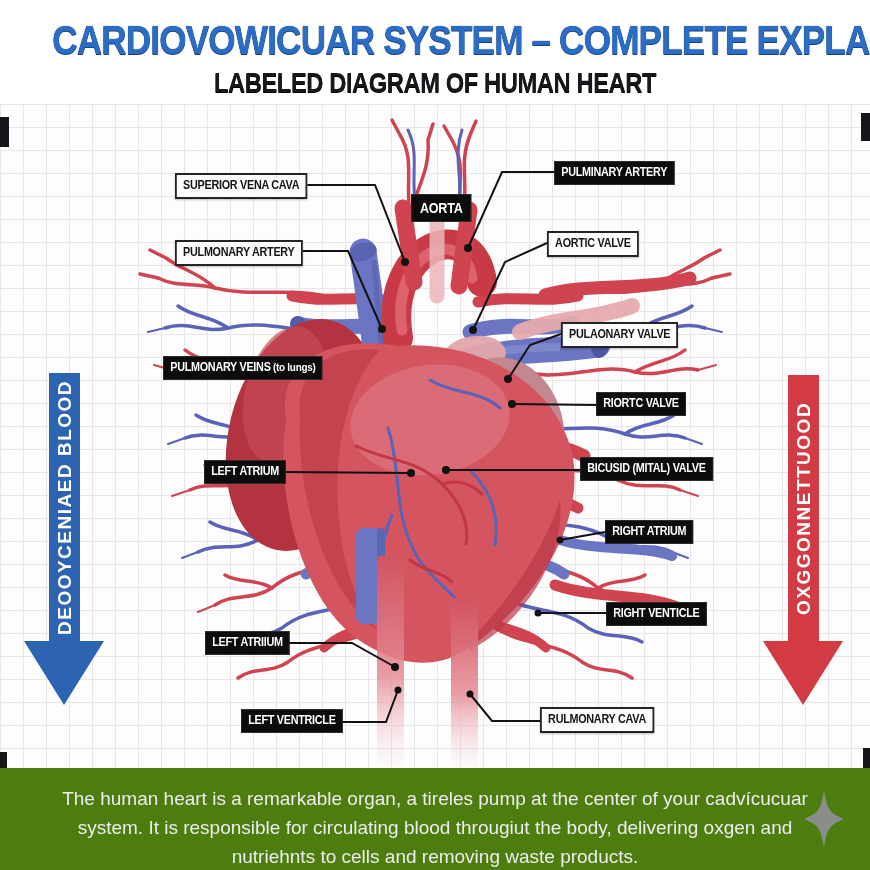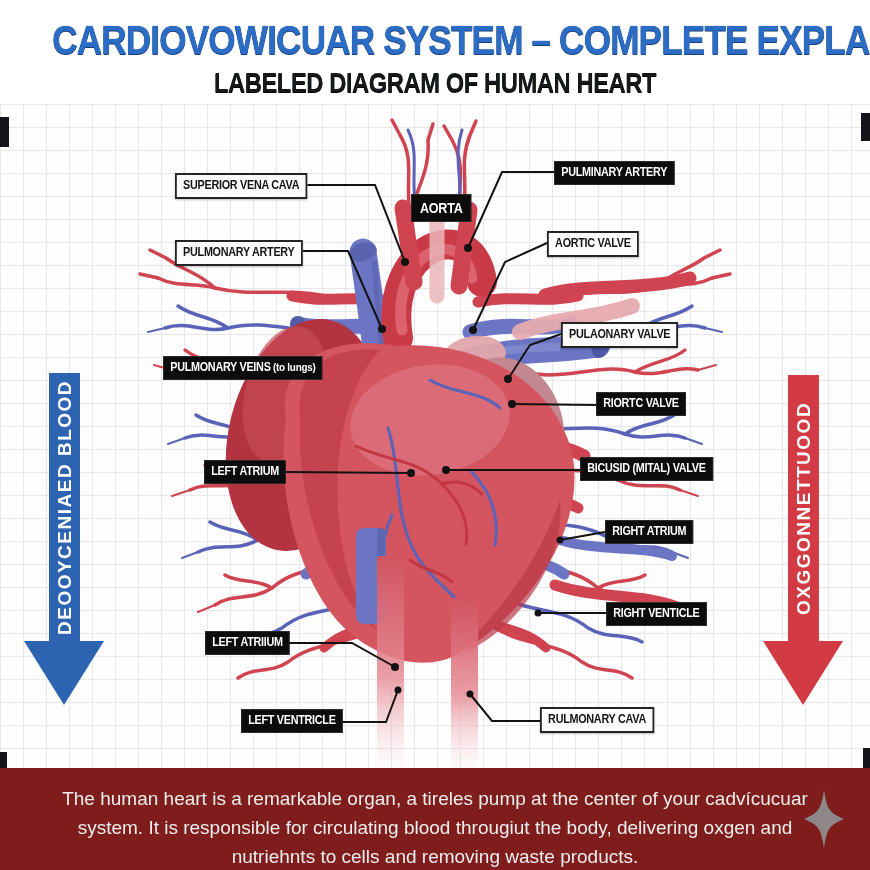--- a/index.html
+++ b/index.html
@@ -37,21 +37,21 @@
   
   .flow{position:absolute;z-index:25;}
   .flow .shaft{position:absolute;top:0;}
   .flow .head{position:absolute;width:0;height:0;}
   .vtext{position:absolute;left:0;top:0;width:100%;height:100%;
          display:flex;align-items:center;justify-content:center;
          writing-mode:vertical-rl;transform:rotate(180deg);
          color:#fff;font-weight:700;font-size:19px;letter-spacing:1.5px;white-space:nowrap;}
 
   
-  .footer{position:absolute;left:0;top:768px;width:870px;height:102px;background:#7f1d1d;z-index:40;}
+  .footer{position:absolute;left:0;top:768px;width:870px;height:102px;background:#4d7c0f;z-index:40;}
   .footer p{margin:16px auto 0;width:800px;text-align:center;color:#ededed;
             font-size:19px;line-height:29px;font-weight:400;}
   .sparkle{position:absolute;right:24px;top:20px;}
 
   .edge-mark{position:absolute;background:#15151a;z-index:35;}
   svg.art{position:absolute;left:0;top:0;z-index:20;pointer-events:none;}
 </style>
 </head>
 <body>
 

